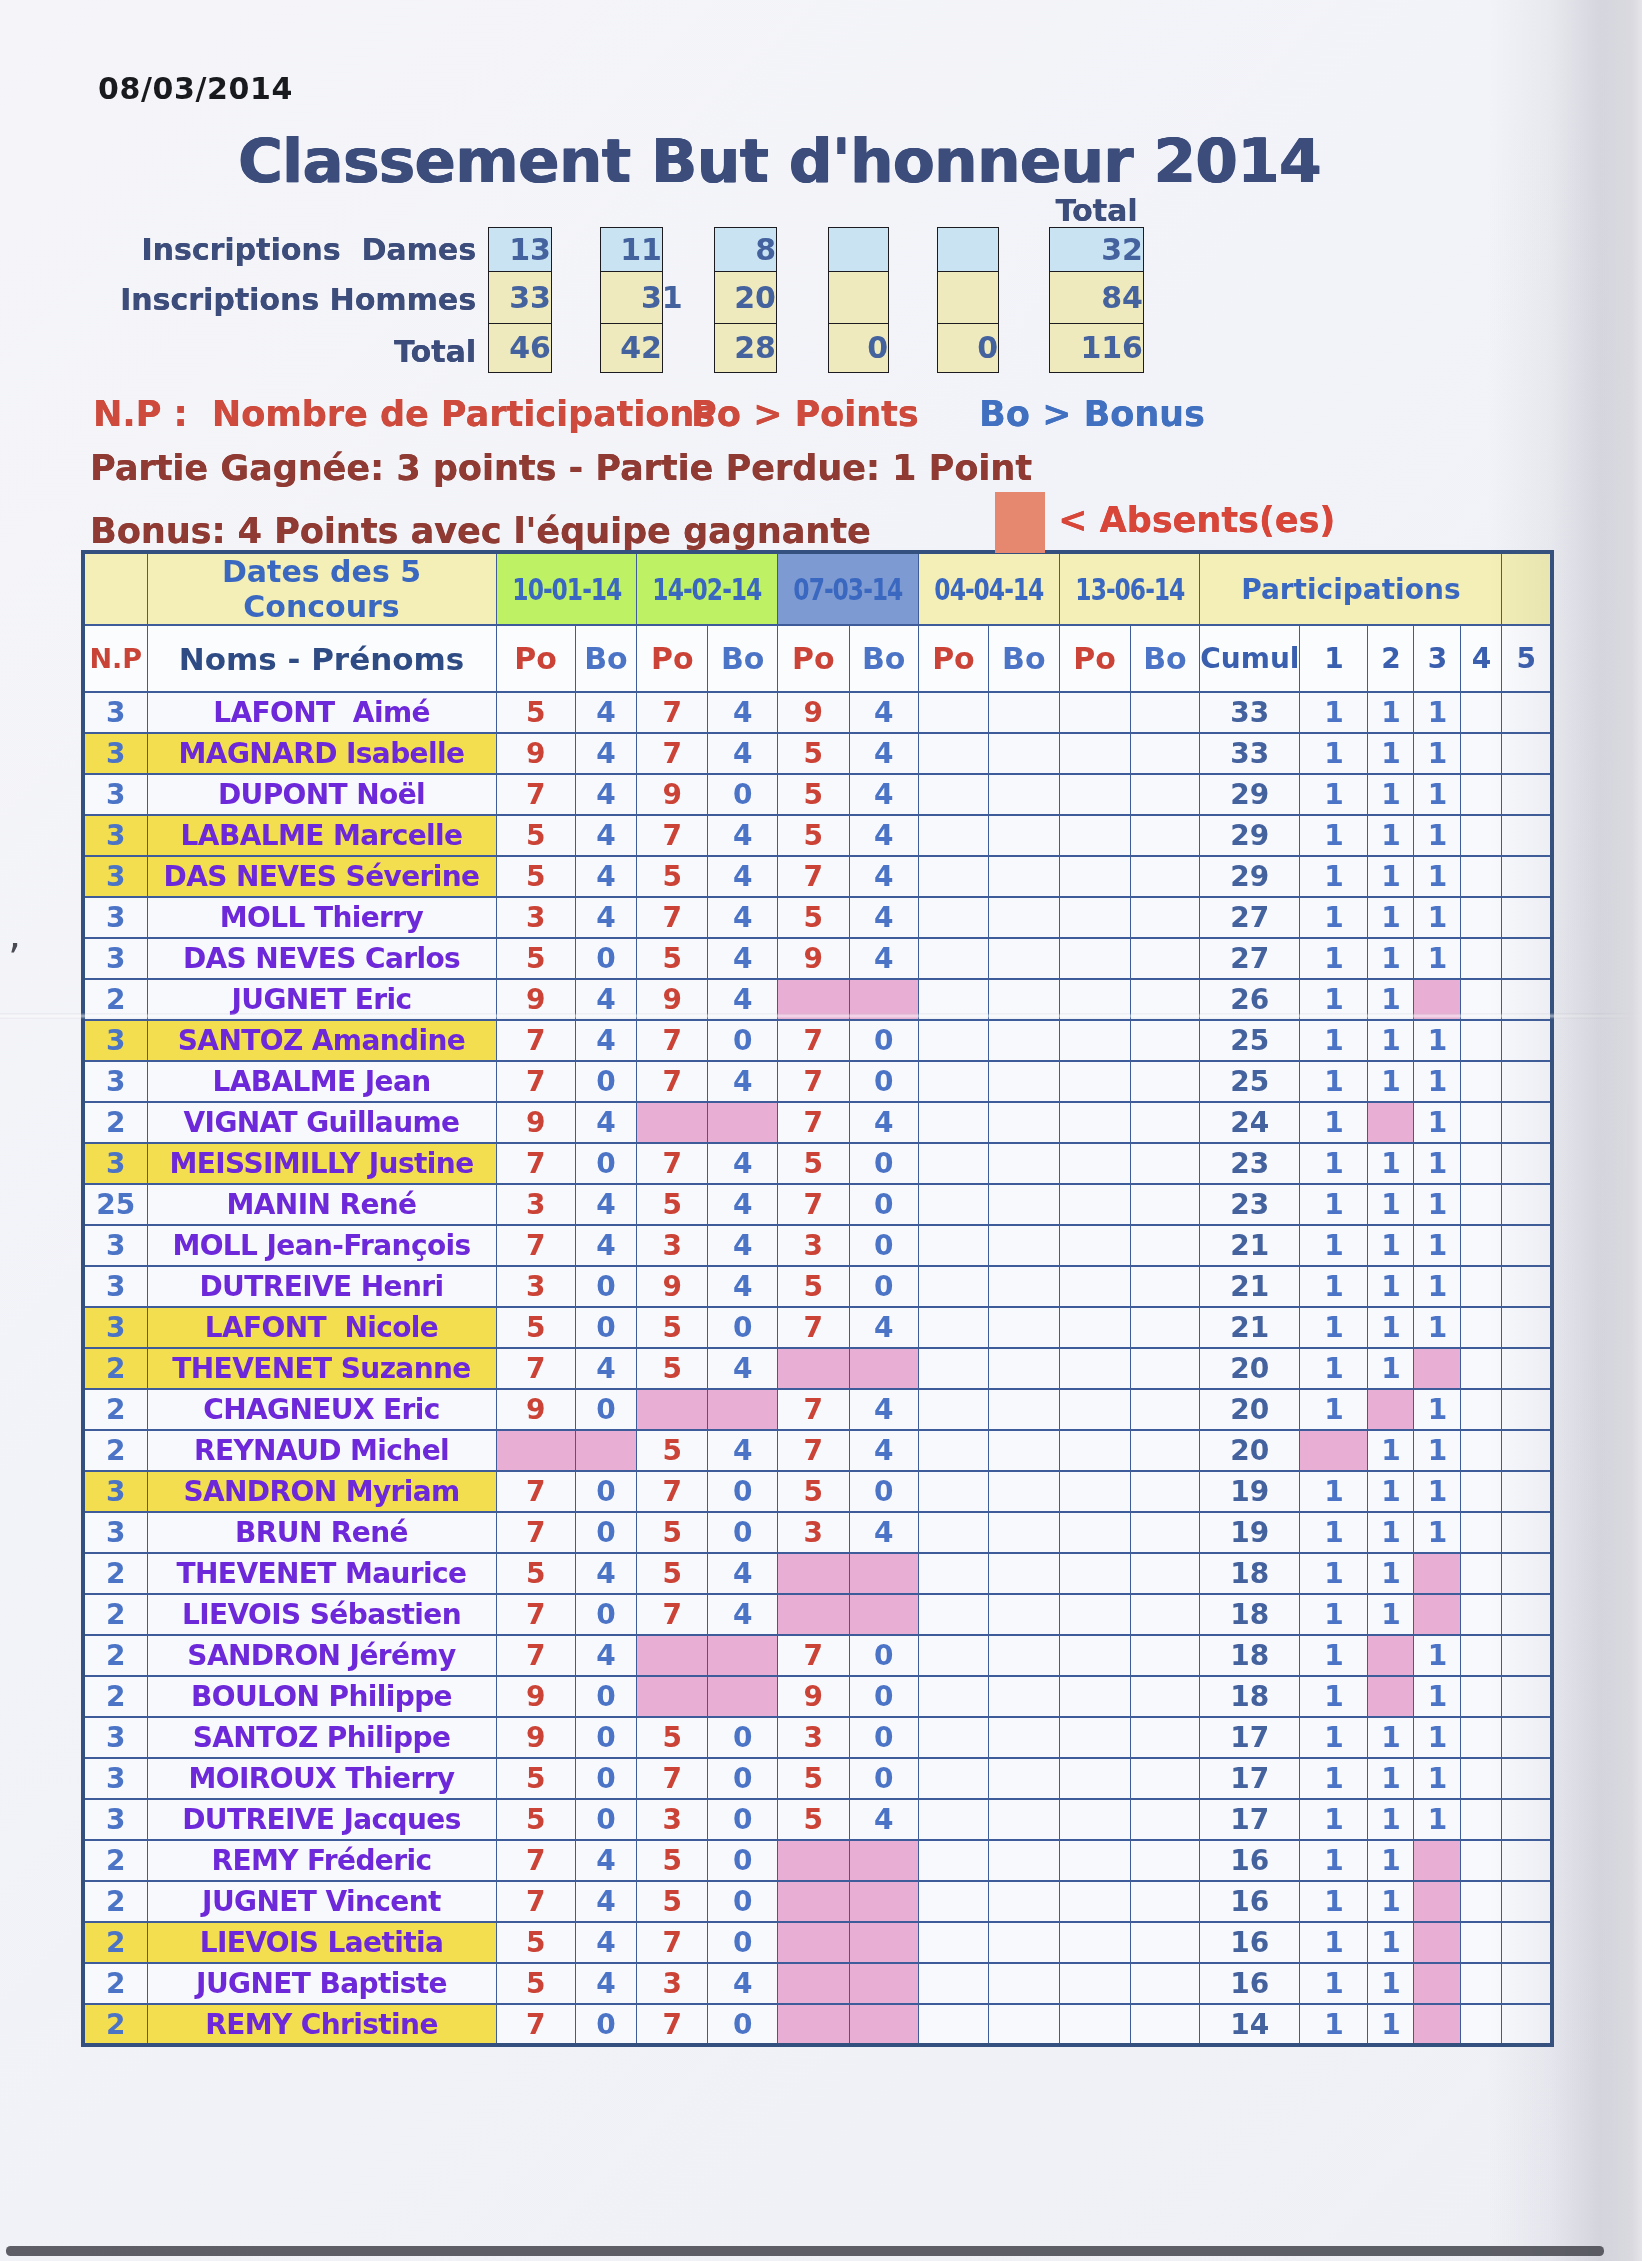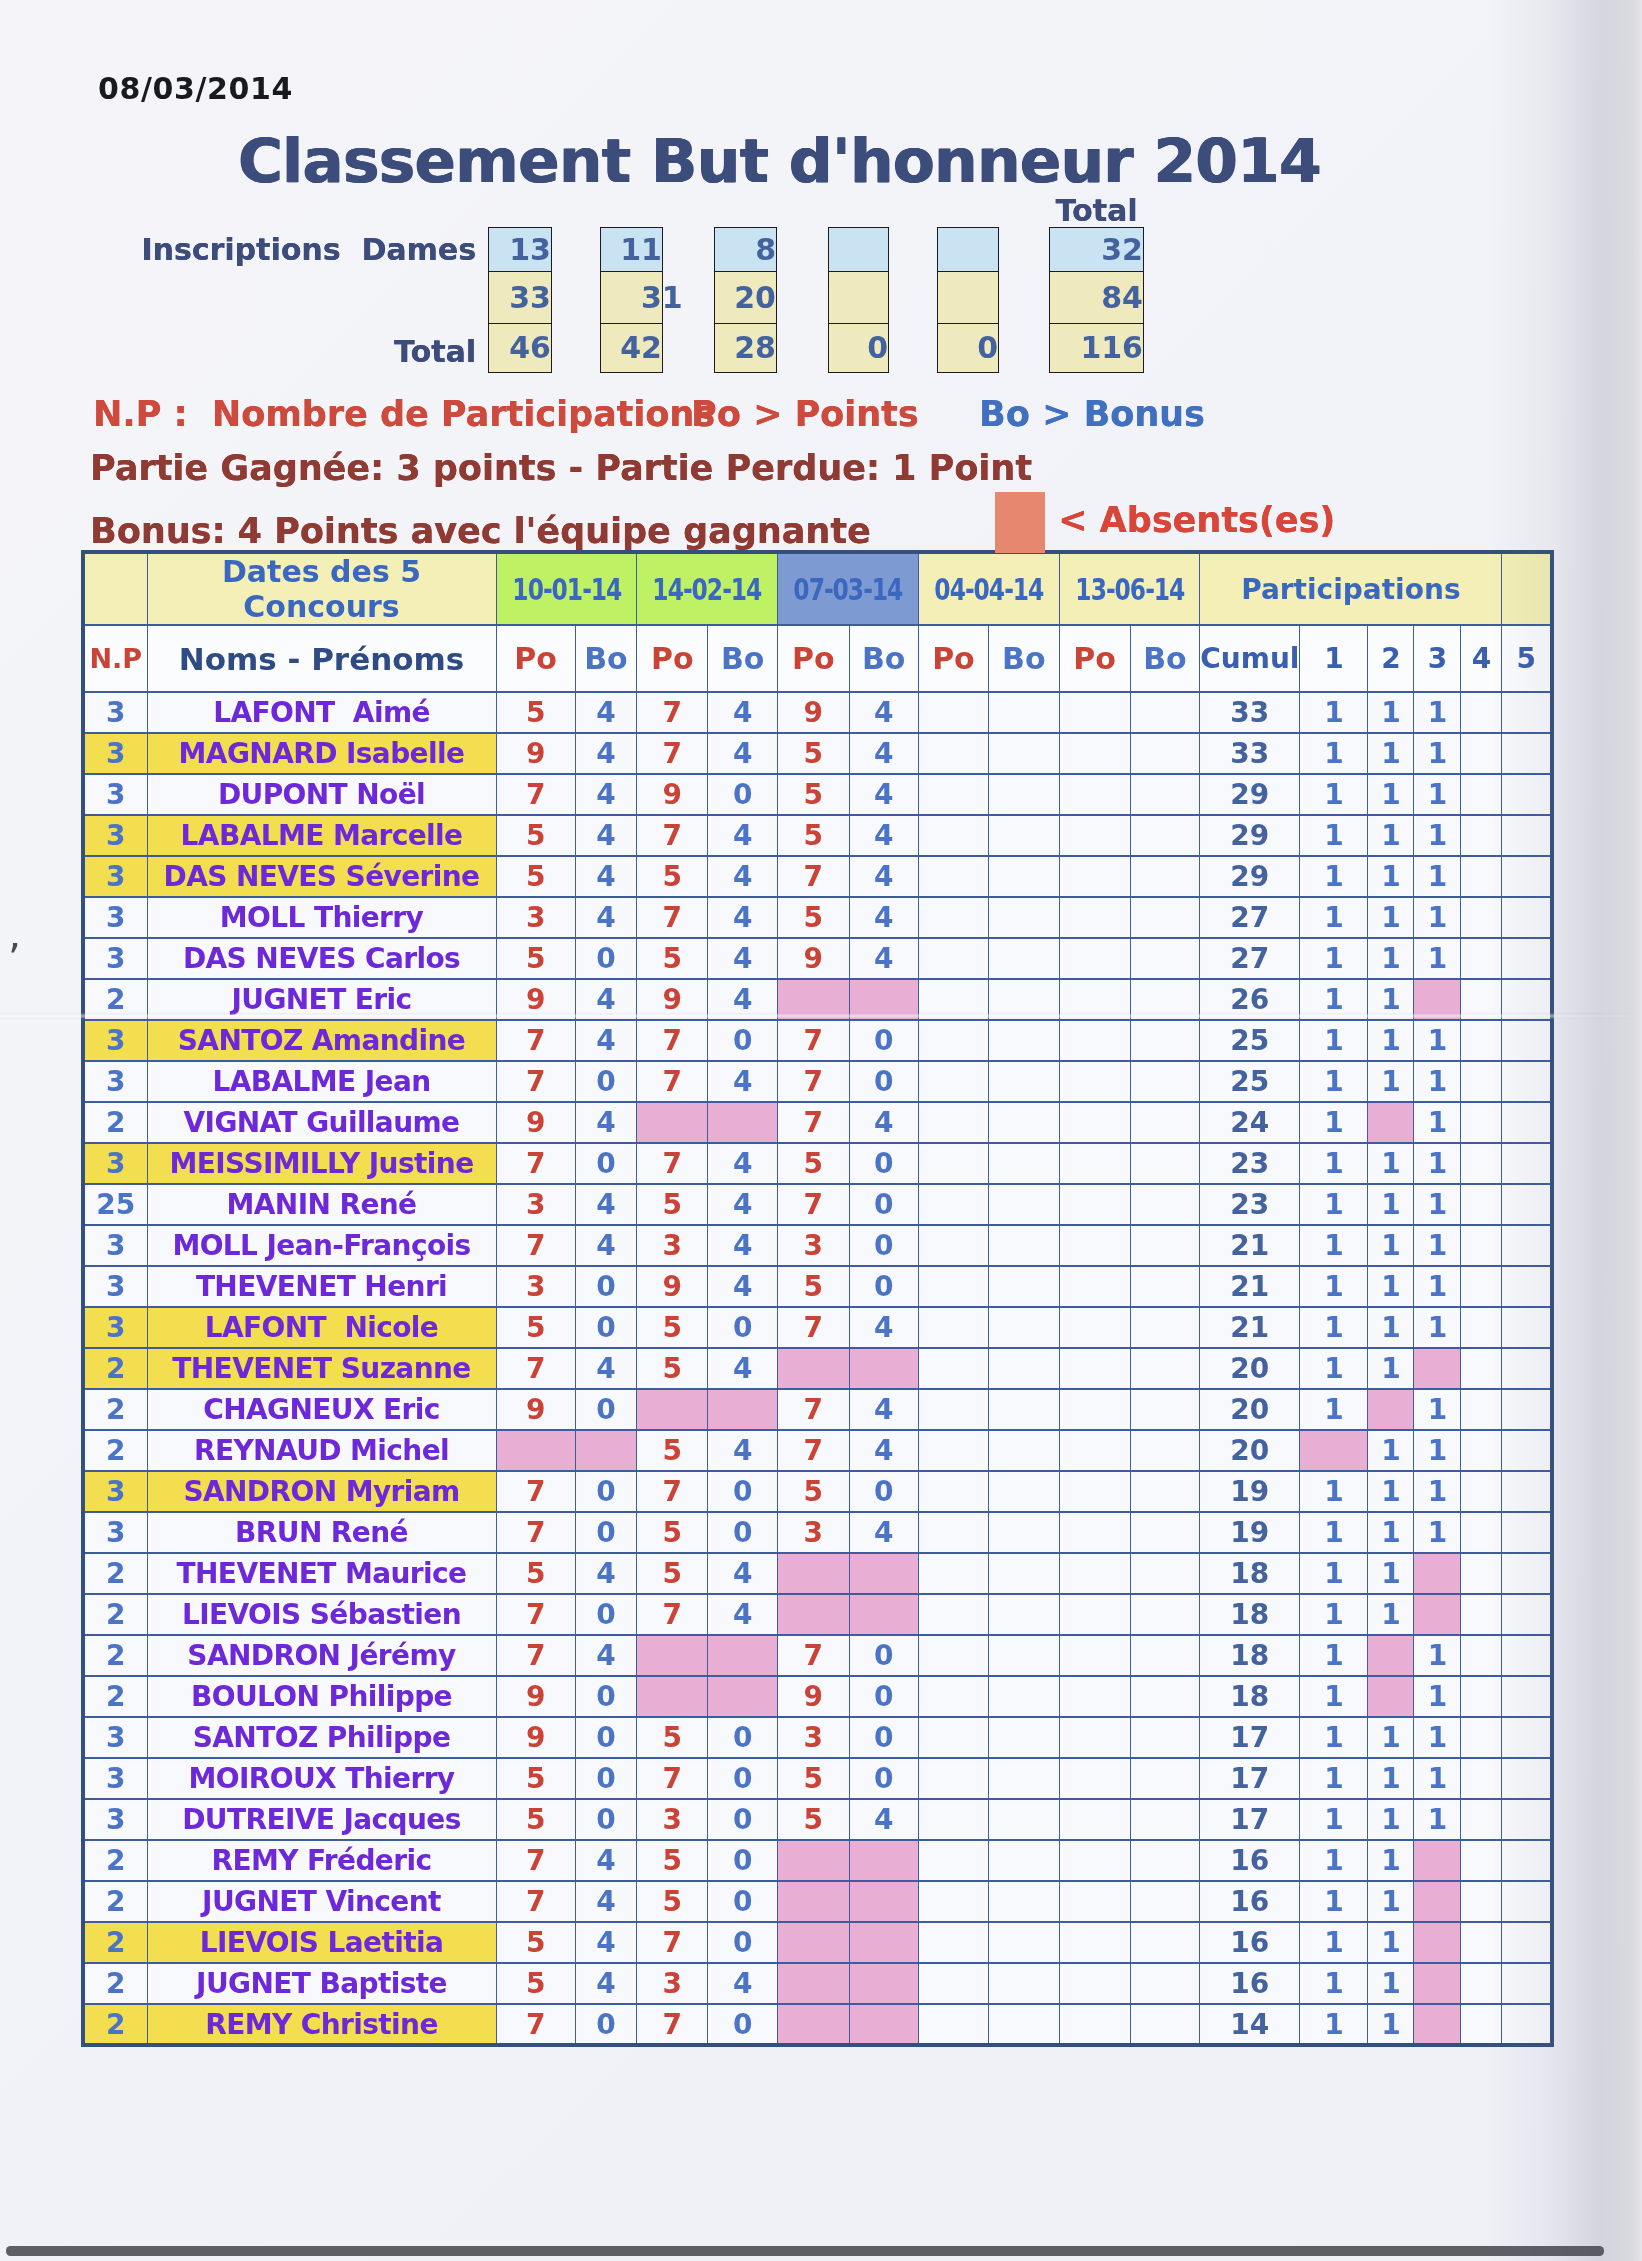--- a/index.html
+++ b/index.html
@@ -76,20 +76,21 @@
 </head>
 <body>
 
 <div class="paper">
 
   <div class="scan-date">08/03/2014</div>
   <h1 class="title">Classement But d'honneur 2014</h1>
 
   <div class="insc-total-label">Total</div>
   <div class="insc-label" style="top:227px;height:46px;line-height:46px;">Inscriptions  Dames</div>
+  <div class="insc-label" style="top:273px;height:54px;line-height:54px;">Inscriptions Hommes</div>
   <div class="insc-label" style="top:327px;height:50px;line-height:50px;">Total</div>
   <div id="insc-cols">
       <div class="insc-stack" style="left: 488px; width: 64px;">
         <div class="insc-cell insc-d" style="height: 46px; line-height: 44px;">13</div>
         <div class="insc-cell insc-h" style="height: 54px; line-height: 52px;">33</div>
         <div class="insc-cell insc-h" style="height: 50px; line-height: 47px;">46</div>
       </div>
       <div class="insc-stack" style="left: 600px; width: 63px;">
         <div class="insc-cell insc-d" style="height: 46px; line-height: 44px;">11</div>
         <div class="insc-cell insc-h" style="height: 54px; line-height: 52px; padding-left: 40px;">31</div>
@@ -453,21 +454,21 @@
           <td class="bo"></td>
           <td class="cumul">21</td>
           <td class="pc">1</td>
           <td class="pc">1</td>
           <td class="pc">1</td>
           <td class="pc"></td>
           <td class="pc"></td>
         </tr>
         <tr class="row">
           <td class="npc">3</td>
-          <td class="name">THEVENET Henri</td>
+          <td class="name">DUTREIVE Henri</td>
           <td class="po">3</td>
           <td class="bo">0</td>
           <td class="po">9</td>
           <td class="bo">4</td>
           <td class="po">5</td>
           <td class="bo">0</td>
           <td class="po"></td>
           <td class="bo"></td>
           <td class="po"></td>
           <td class="bo"></td>

